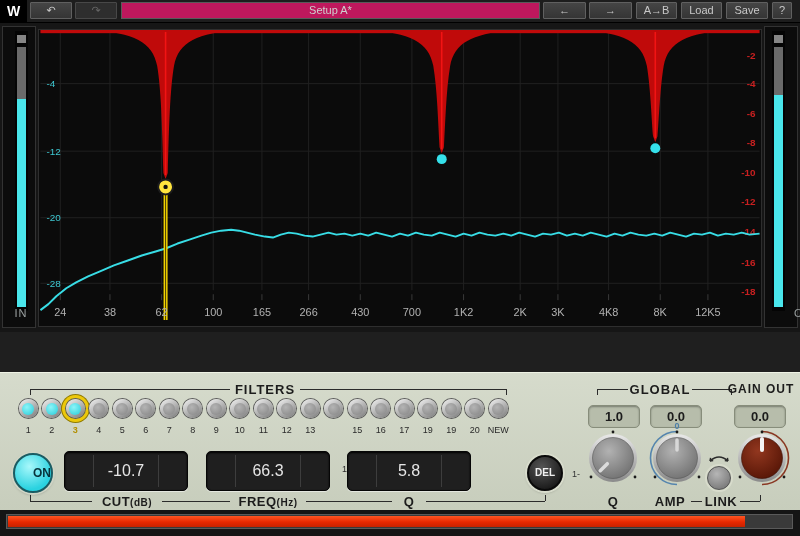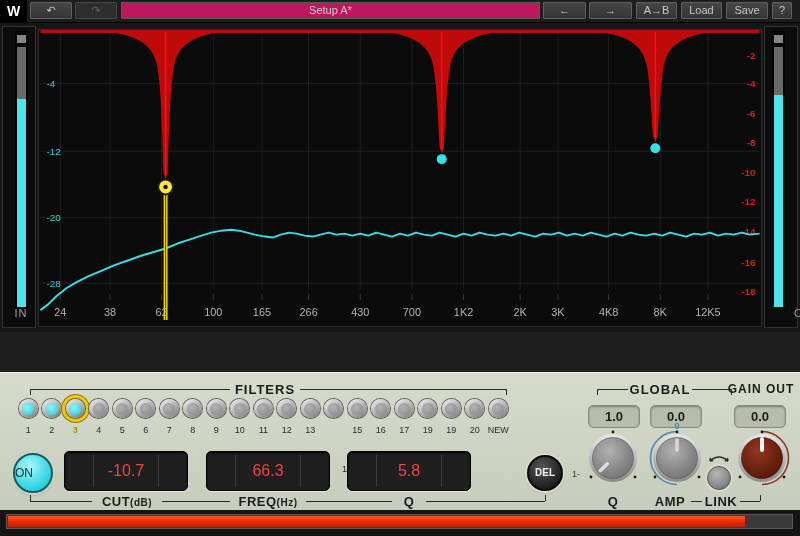--- a/index.html
+++ b/index.html
@@ -53,30 +53,30 @@
     background:radial-gradient(circle at 40% 35%,#b4b4b4,#868686);}
   .fdot.on .core{background:radial-gradient(circle at 40% 35%,#8df4f8,#25ccd9);}
   .fdot.selected{box-shadow:0 0 0 1px #5c5c5c,0 0 0 4px #ecc80a,0 0 0 5px #8f7a00;}
   .fnum{position:absolute;top:52px;font-size:9px;color:#2a2a2a;text-align:center;width:22px;}
   .fnum.sel{color:#b28f00;font-weight:bold;}
 
   
   .display{position:absolute;top:78px;width:124px;height:40px;background:#1f1f1f;
     border:1px solid #060606;border-radius:5px;box-sizing:border-box;
     box-shadow:inset 0 1px 2px #000, 0 1px 0 rgba(255,255,255,.5);
-    color:#ef4444;font-size:16px;text-align:center;line-height:38px;}
+    color:#e5e5e5;font-size:16px;text-align:center;line-height:38px;}
   .display::before,.display::after{content:"";position:absolute;top:3px;bottom:3px;width:1px;background:#3d3d3d;}
   .display::before{left:28px;}
   .display::after{right:28px;}
 
   
   .onbtn{position:absolute;left:13px;top:80px;width:40px;height:40px;border-radius:50%;
     background:radial-gradient(circle at 40% 32%,#a8f8fb,#2ad2e0 70%);
     border:2px solid #1a5c63;box-shadow:0 0 0 2px #cfd4c5,0 1px 3px rgba(0,0,0,.5);
-    box-sizing:border-box;color:#07333a;font-weight:normal;font-size:12px;text-align:left;line-height:36px;}
+    box-sizing:border-box;color:#07333a;font-weight:bold;font-size:12px;text-align:right;line-height:36px;}
   .delbtn{position:absolute;left:527px;top:82px;width:36px;height:36px;border-radius:50%;
     background:radial-gradient(circle at 40% 32%,#555,#1c1c1c 75%);
     border:2px solid #0a0a0a;box-shadow:0 0 0 2px #d8dccc,0 1px 3px rgba(0,0,0,.5);
     box-sizing:border-box;color:#f0f0f0;font-weight:bold;font-size:10px;text-align:center;line-height:32px;}
 
   
   .gdisplay{position:absolute;top:32px;width:52px;height:23px;background:#b7bdab;
     border:1px solid #878d7b;border-radius:5px;box-sizing:border-box;
     box-shadow:inset 0 1px 2px rgba(0,0,0,.35);
     color:#1c1c1c;font-size:13px;font-weight:bold;text-align:center;line-height:21px;}

